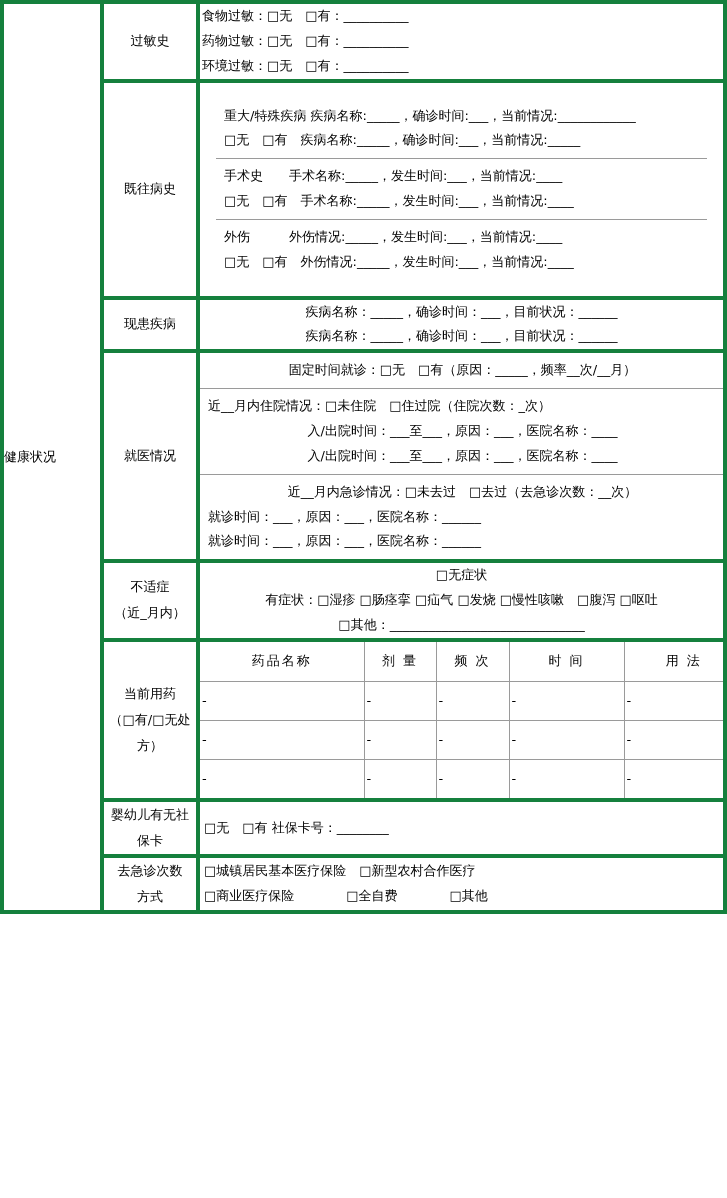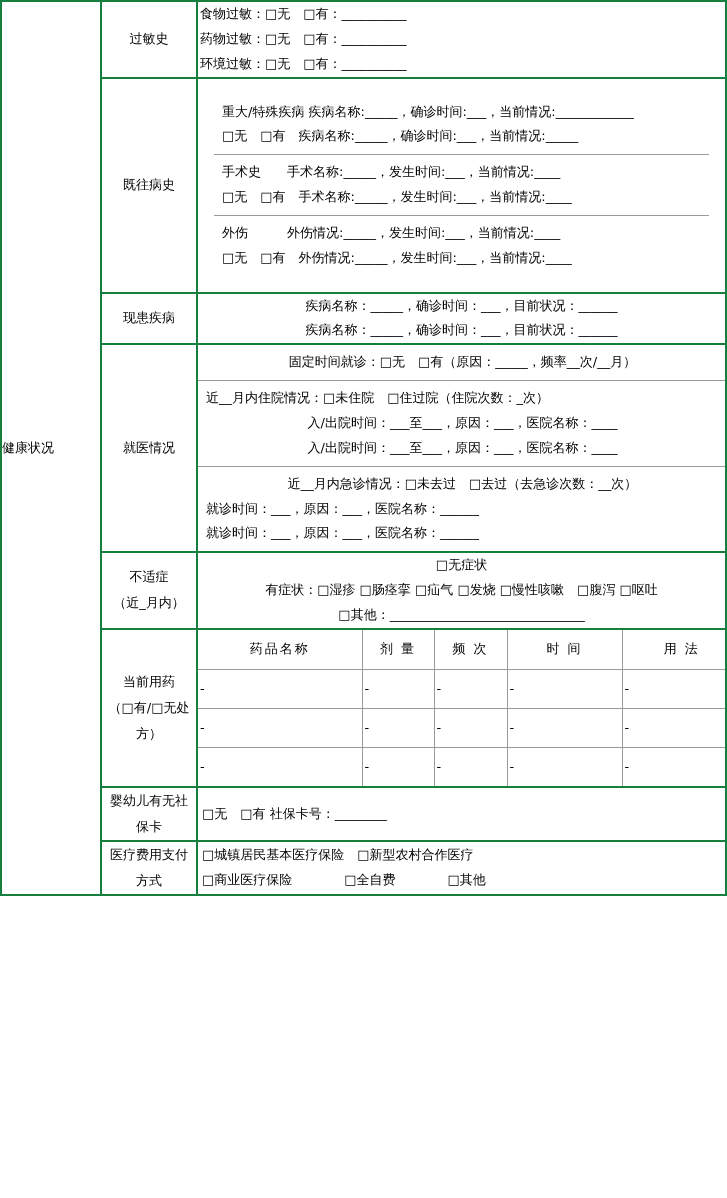--- a/index.html
+++ b/index.html
@@ -14,21 +14,21 @@
     font-family: "DejaVu Sans", "Liberation Sans", sans-serif;
     font-size: 13px;
     color: #000000;
   }
   table.form {
     width: 727px;
     border-collapse: collapse;
     table-layout: fixed;
   }
   table.form td {
-    border: 2px solid #15803d;
+    border: 4px solid #15803d;
     padding: 0;
     vertical-align: middle;
     font-size: 13px;
     line-height: 1.45;
   }
   
   .c-sec   { width: 100px; }
   .c-sub   { width: 96px; margin-top: 20px; }
 
   .lbl {
@@ -273,21 +273,21 @@
       <div class="tall">婴幼儿有无社</div>
       <div class="tall">保卡</div>
     </td>
     <td class="cell" style="padding-left:2px">
       <span class="line">□无　□有 社保卡号：________</span>
     </td>
   </tr>
 
   <tr>
     <td class="c-sub lbl-mid">
-      <div class="tall">医疗费用支付</div>
+      <div class="tall">去急诊次数</div>
       <div class="tall">方式</div>
     </td>
     <td class="cell" style="padding-left:2px">
       <span class="line">□城镇居民基本医疗保险　□新型农村合作医疗</span>
       <span class="line">□商业医疗保险　　　　□全自费　　　　□其他</span>
     </td>
   </tr>
 </tbody>
   </table>
 

